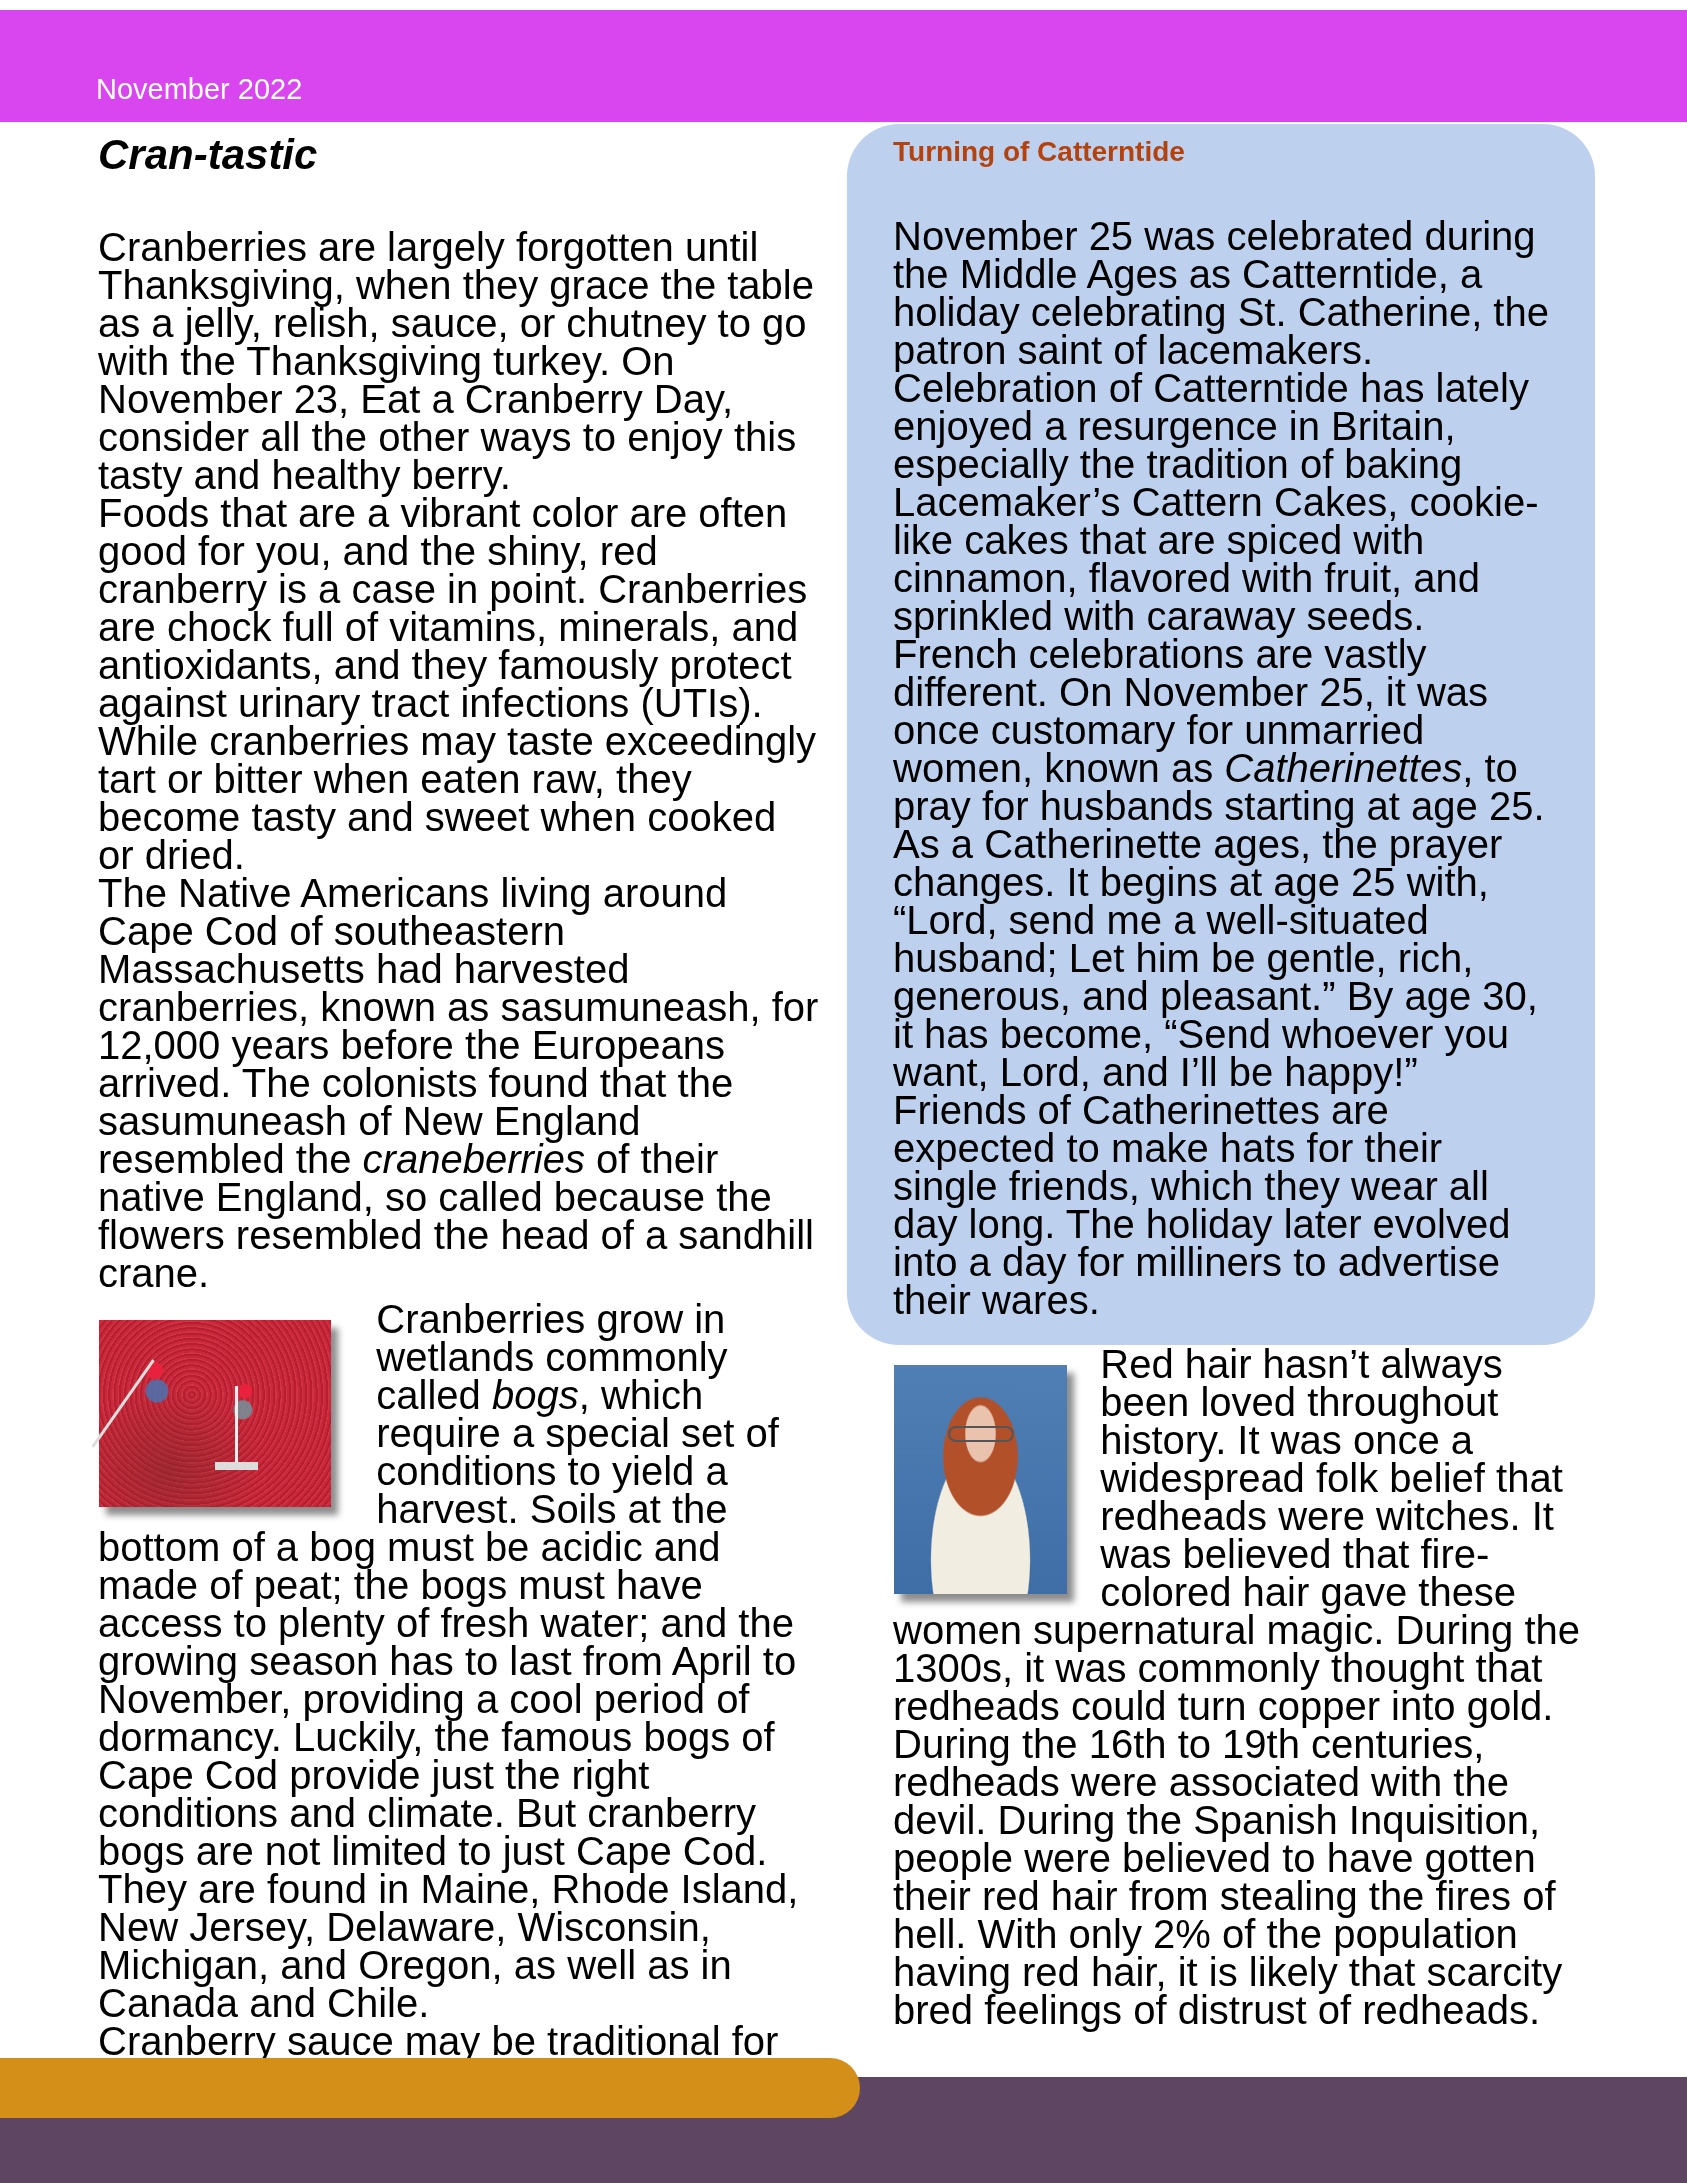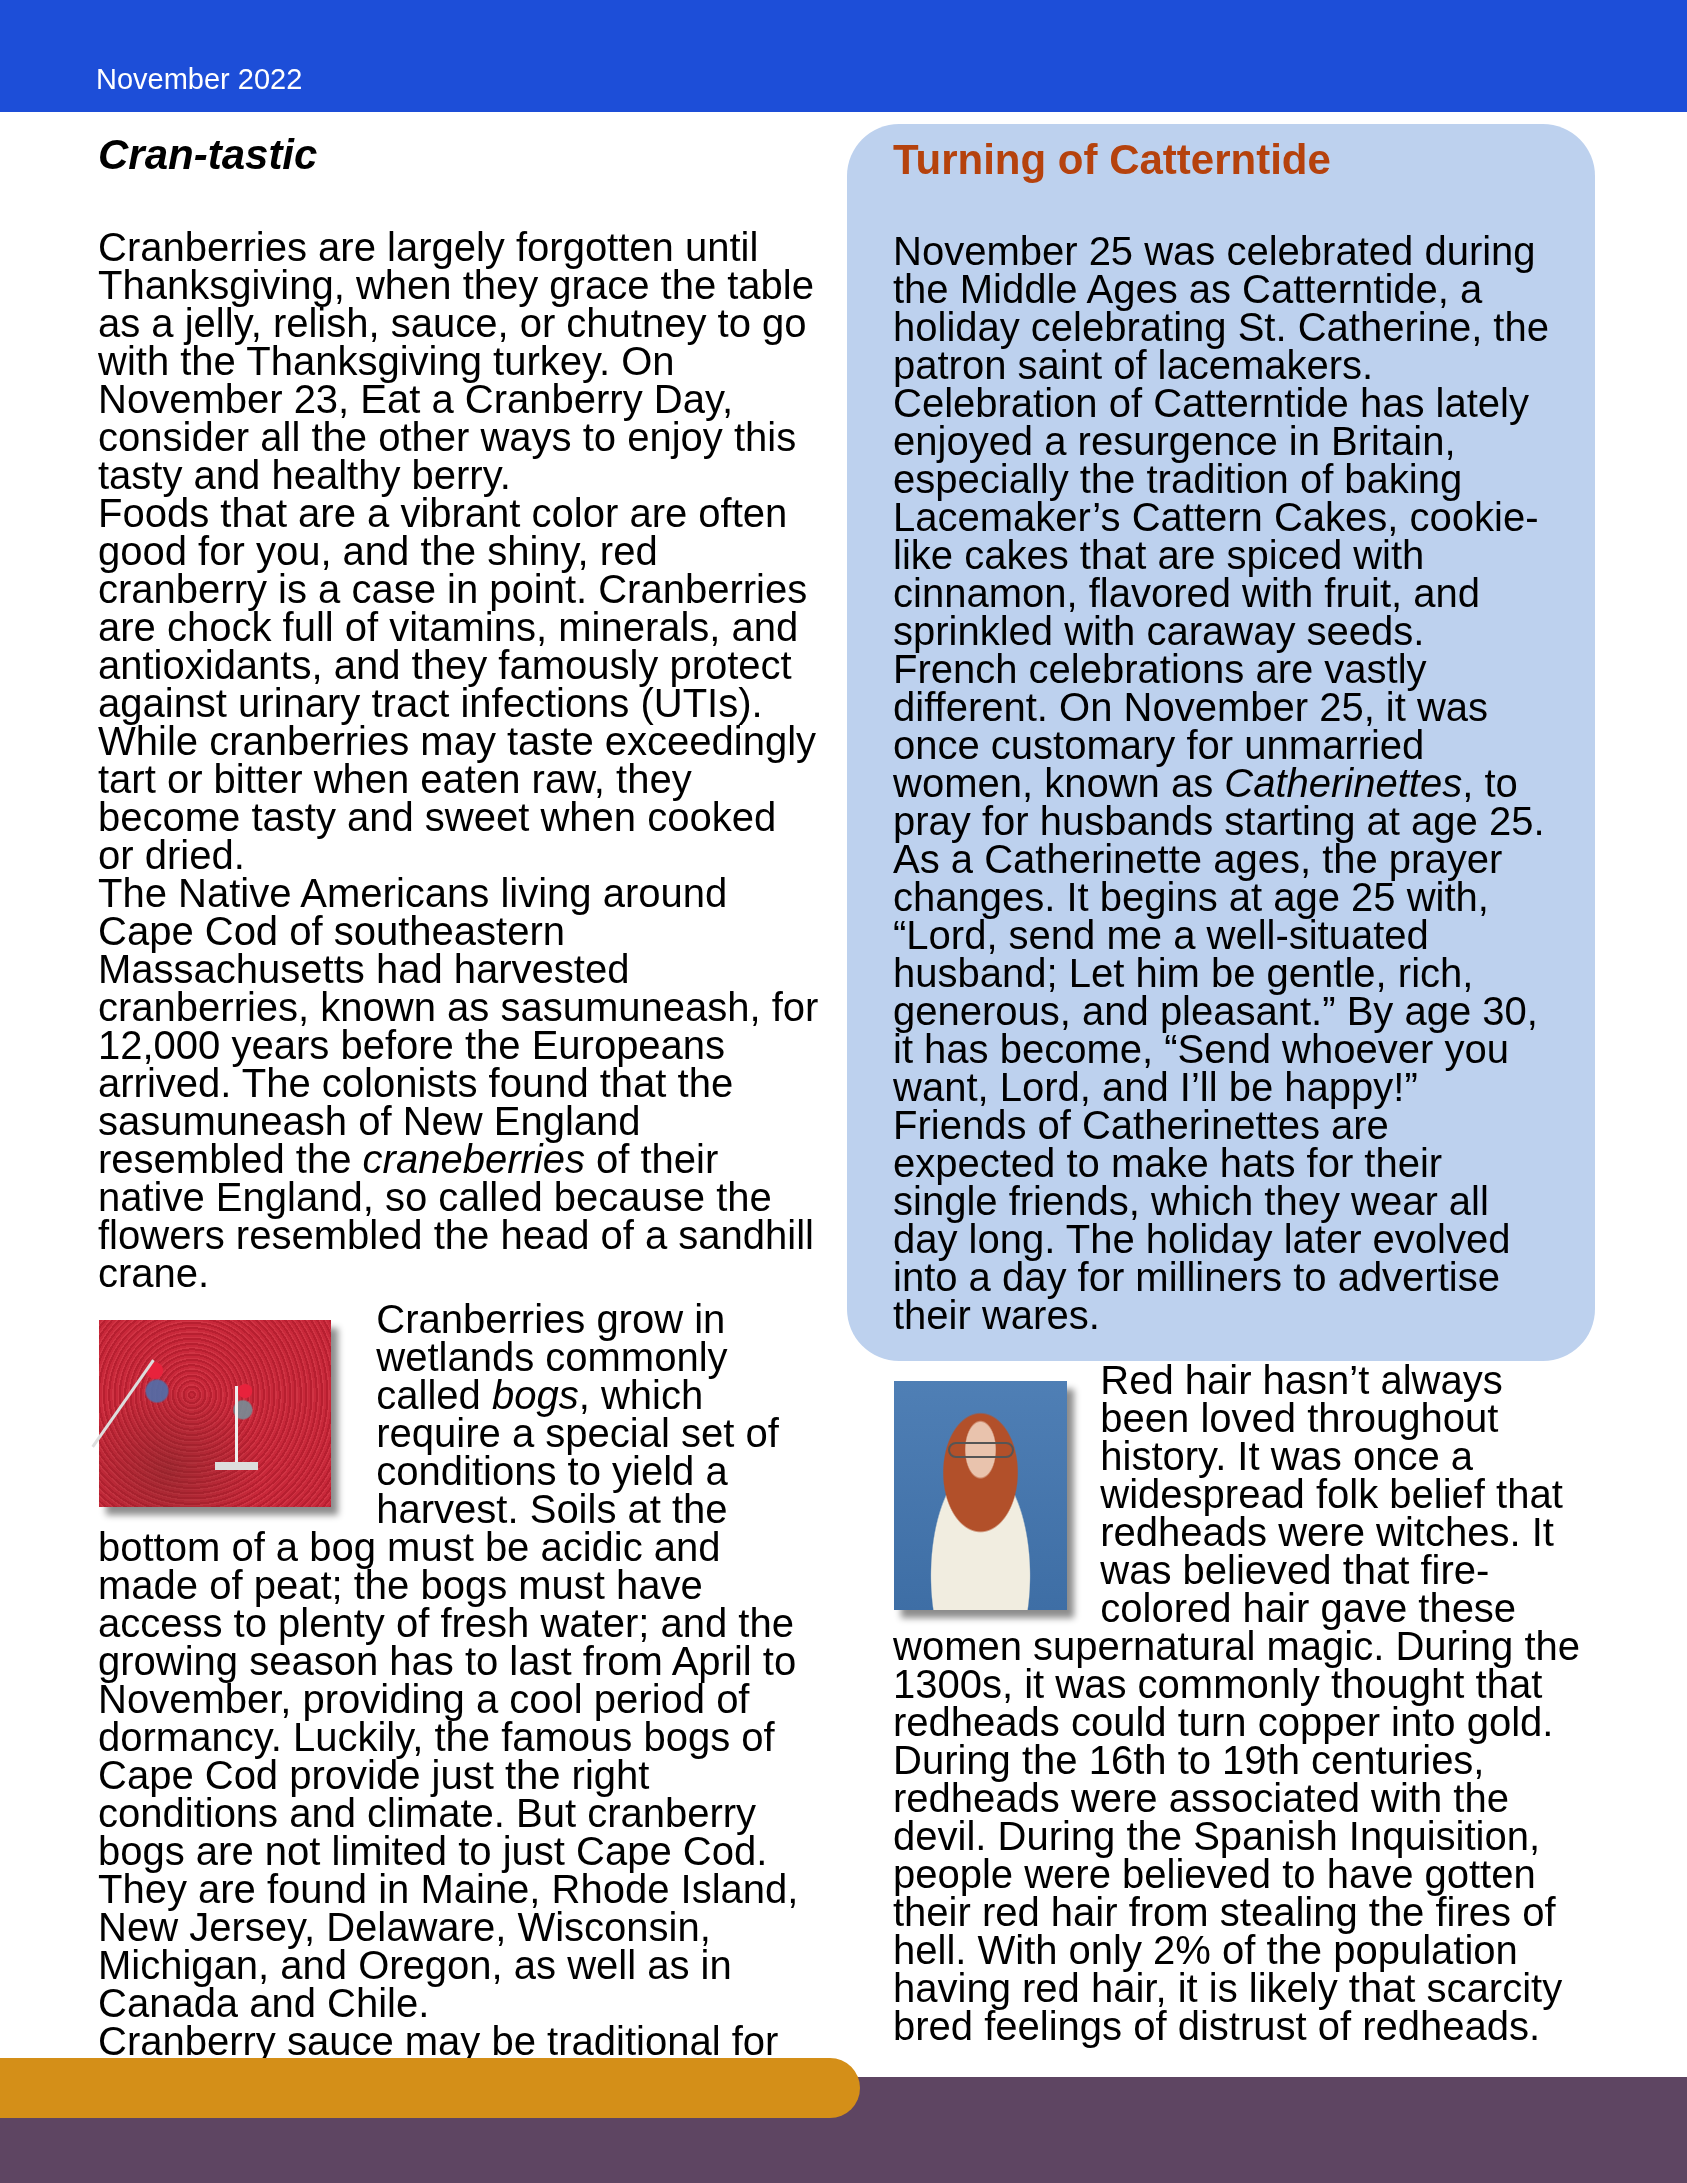--- a/index.html
+++ b/index.html
@@ -1,21 +1,21 @@
 <!DOCTYPE html>
 <html style="font-size:10.6px"><head>
   <meta charset="utf-8">
   <style>
     * { box-sizing: border-box; margin: 0; padding: 0; }
     html, body { width: 1687px; height: 2183px; background: #ffffff; overflow: hidden; }
     body { position: relative; font-family: "Liberation Sans", sans-serif; color: #000; }
 
     .top-bar {
-      position: absolute; left: 0; top: 0; width: 1687px; height: 112px;
-      background: #1d4ed8;
+      position: absolute; left: 0; top: 10px; width: 1687px; height: 112px;
+      background: #d946ef;
     }
     .issue-date {
       position: absolute; left: 96px; top: 65px;
       font-size: 29px; color: #ffffff; line-height: 1;
     }
 
     .col-left {
       position: absolute; left: 98px; top: 132px; width: 721px;
     }
     .col-right {
@@ -34,21 +34,21 @@
 
     .left-title { margin-bottom: 50px; font-style: italic; }
 
     .callout {
       position: relative; width: 748px;
       background: #bdd1ee;
       border-radius: 52px;
       padding: 13.2px 40px 26.5px 46px;
     }
     .callout-title {
-      color: #b5420d; font-size: 42px; font-weight: bold; line-height: 1.1;
+      color: #b5420d; font-size: 28px; font-weight: bold; line-height: 1.1;
       margin-bottom: 49px;
     }
 
     .red-title { margin-top: 14.6px; margin-bottom: 50px; padding-left: 46px; }
     .red-body { padding-left: 46px; }
 
     .float-img {
       float: left; position: relative;
       box-shadow: 6.6px 8px 6.6px rgba(0,0,0,0.45);
     }

